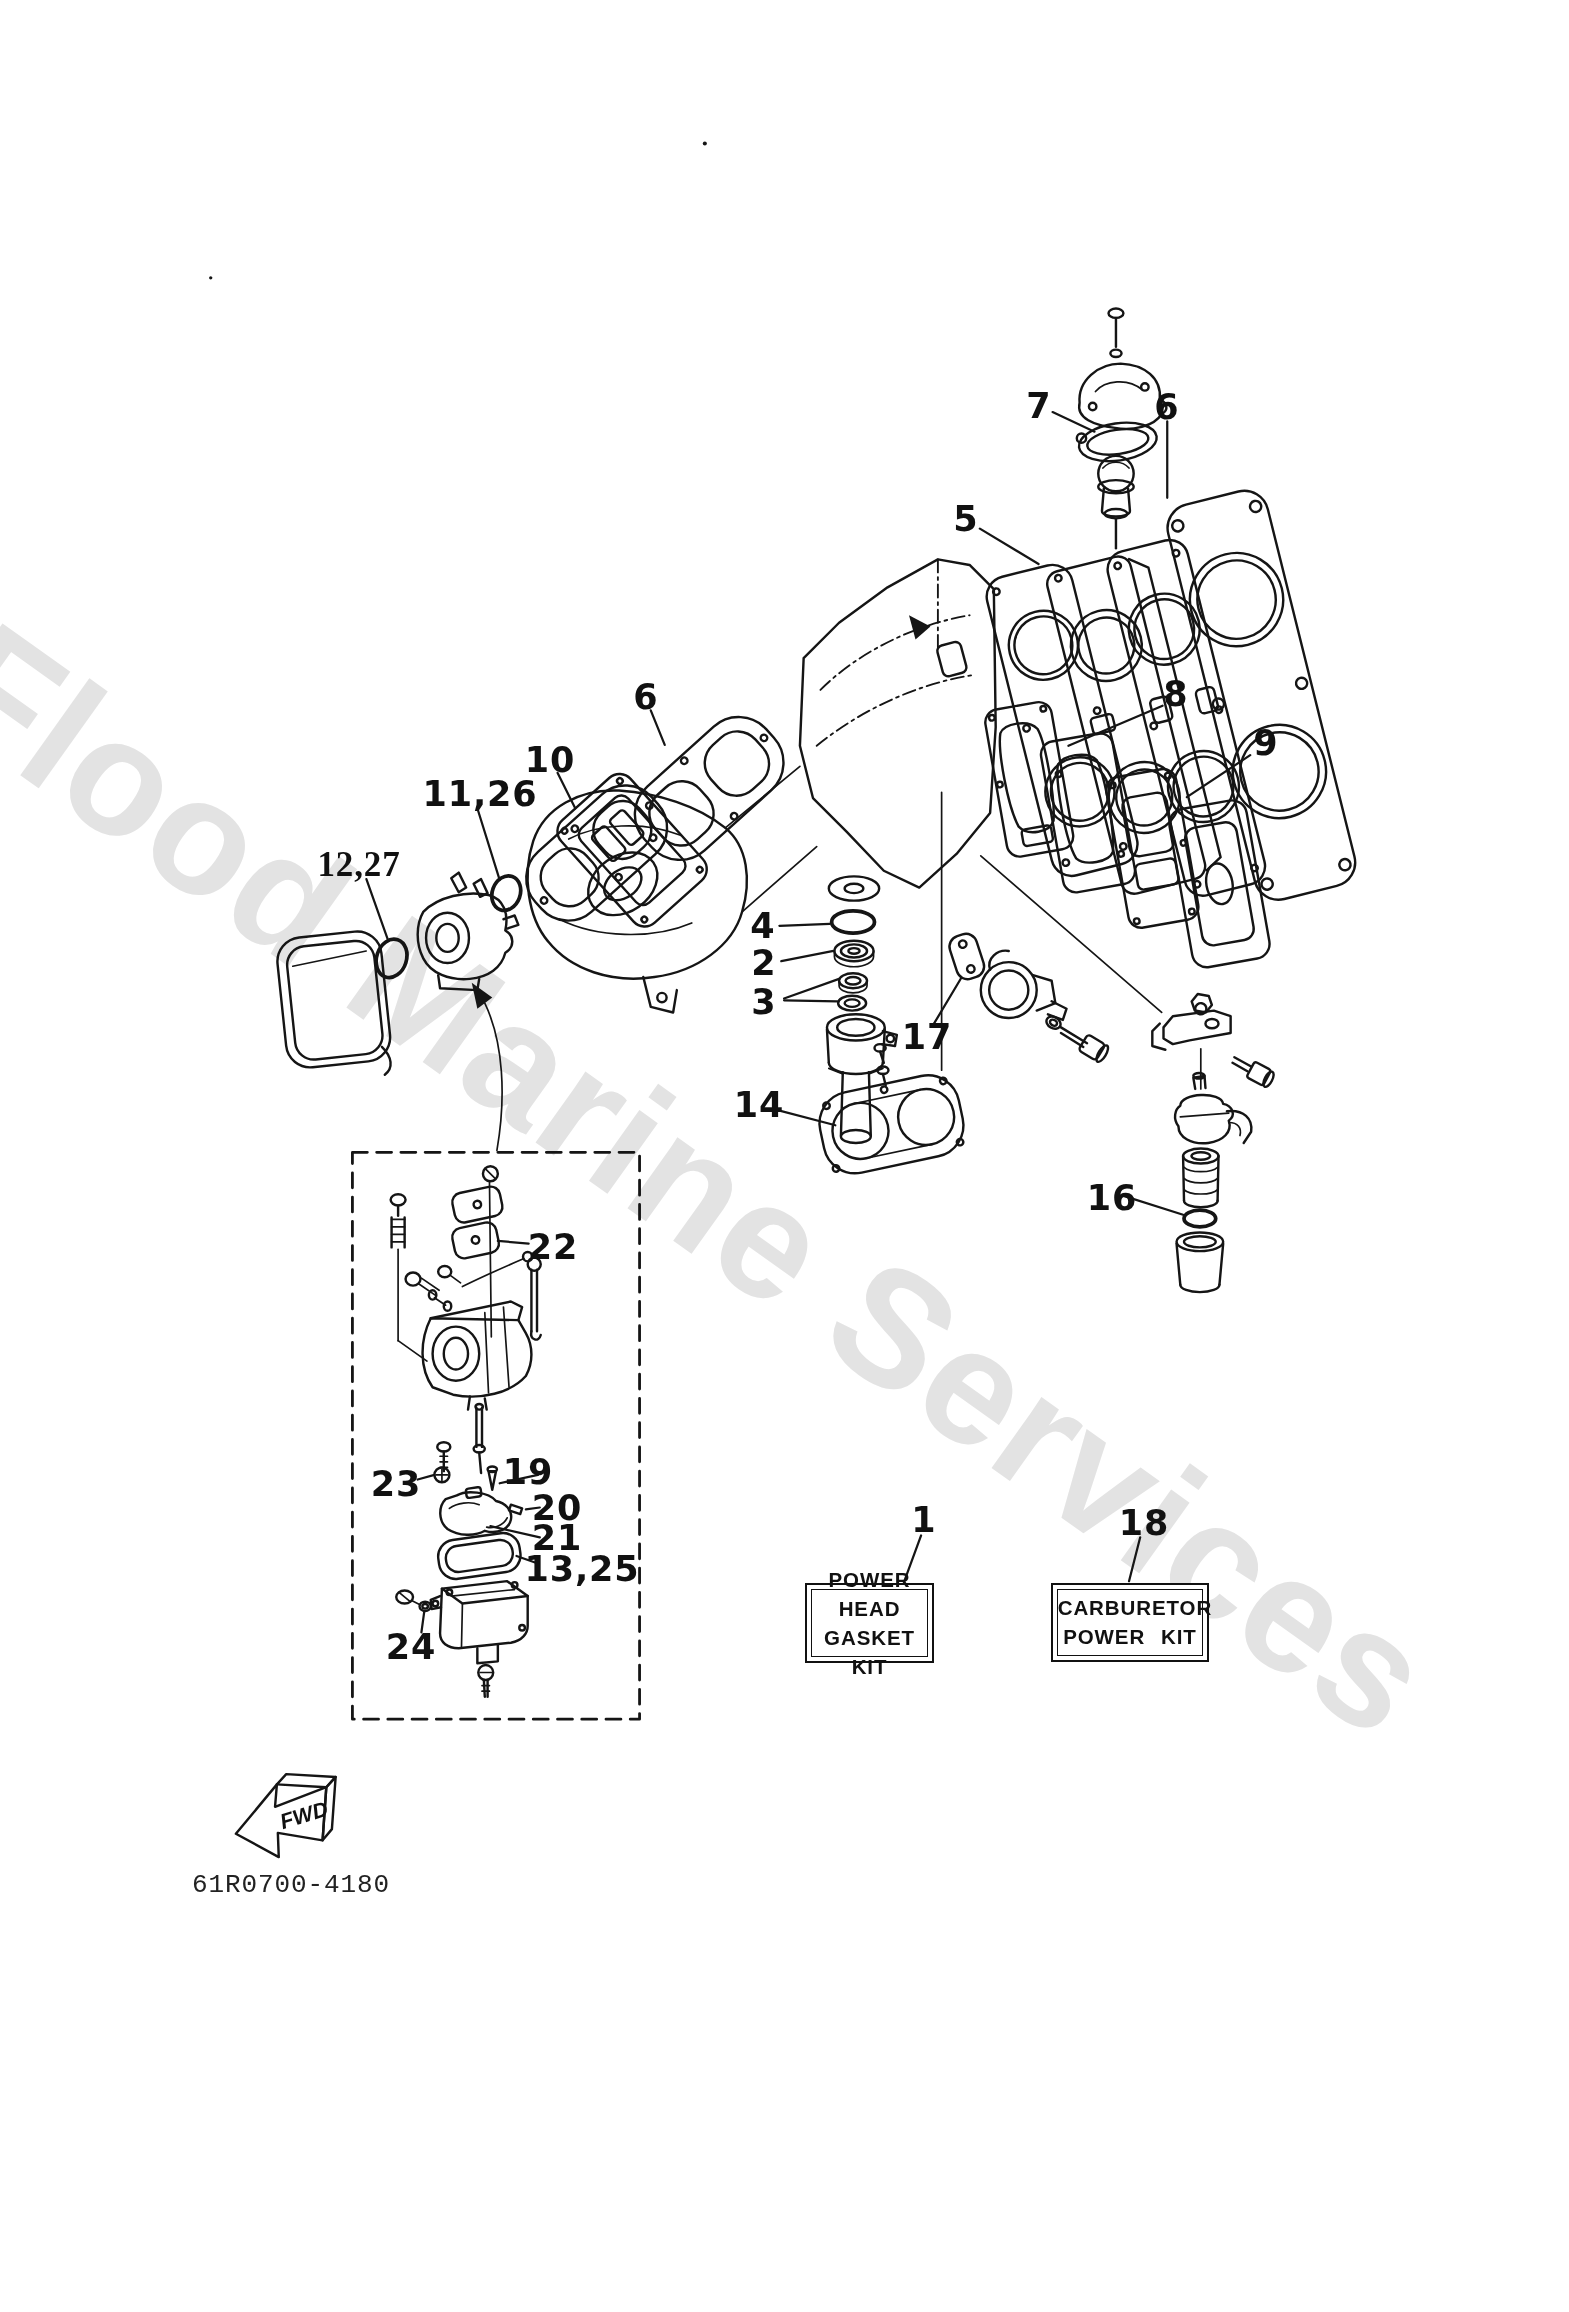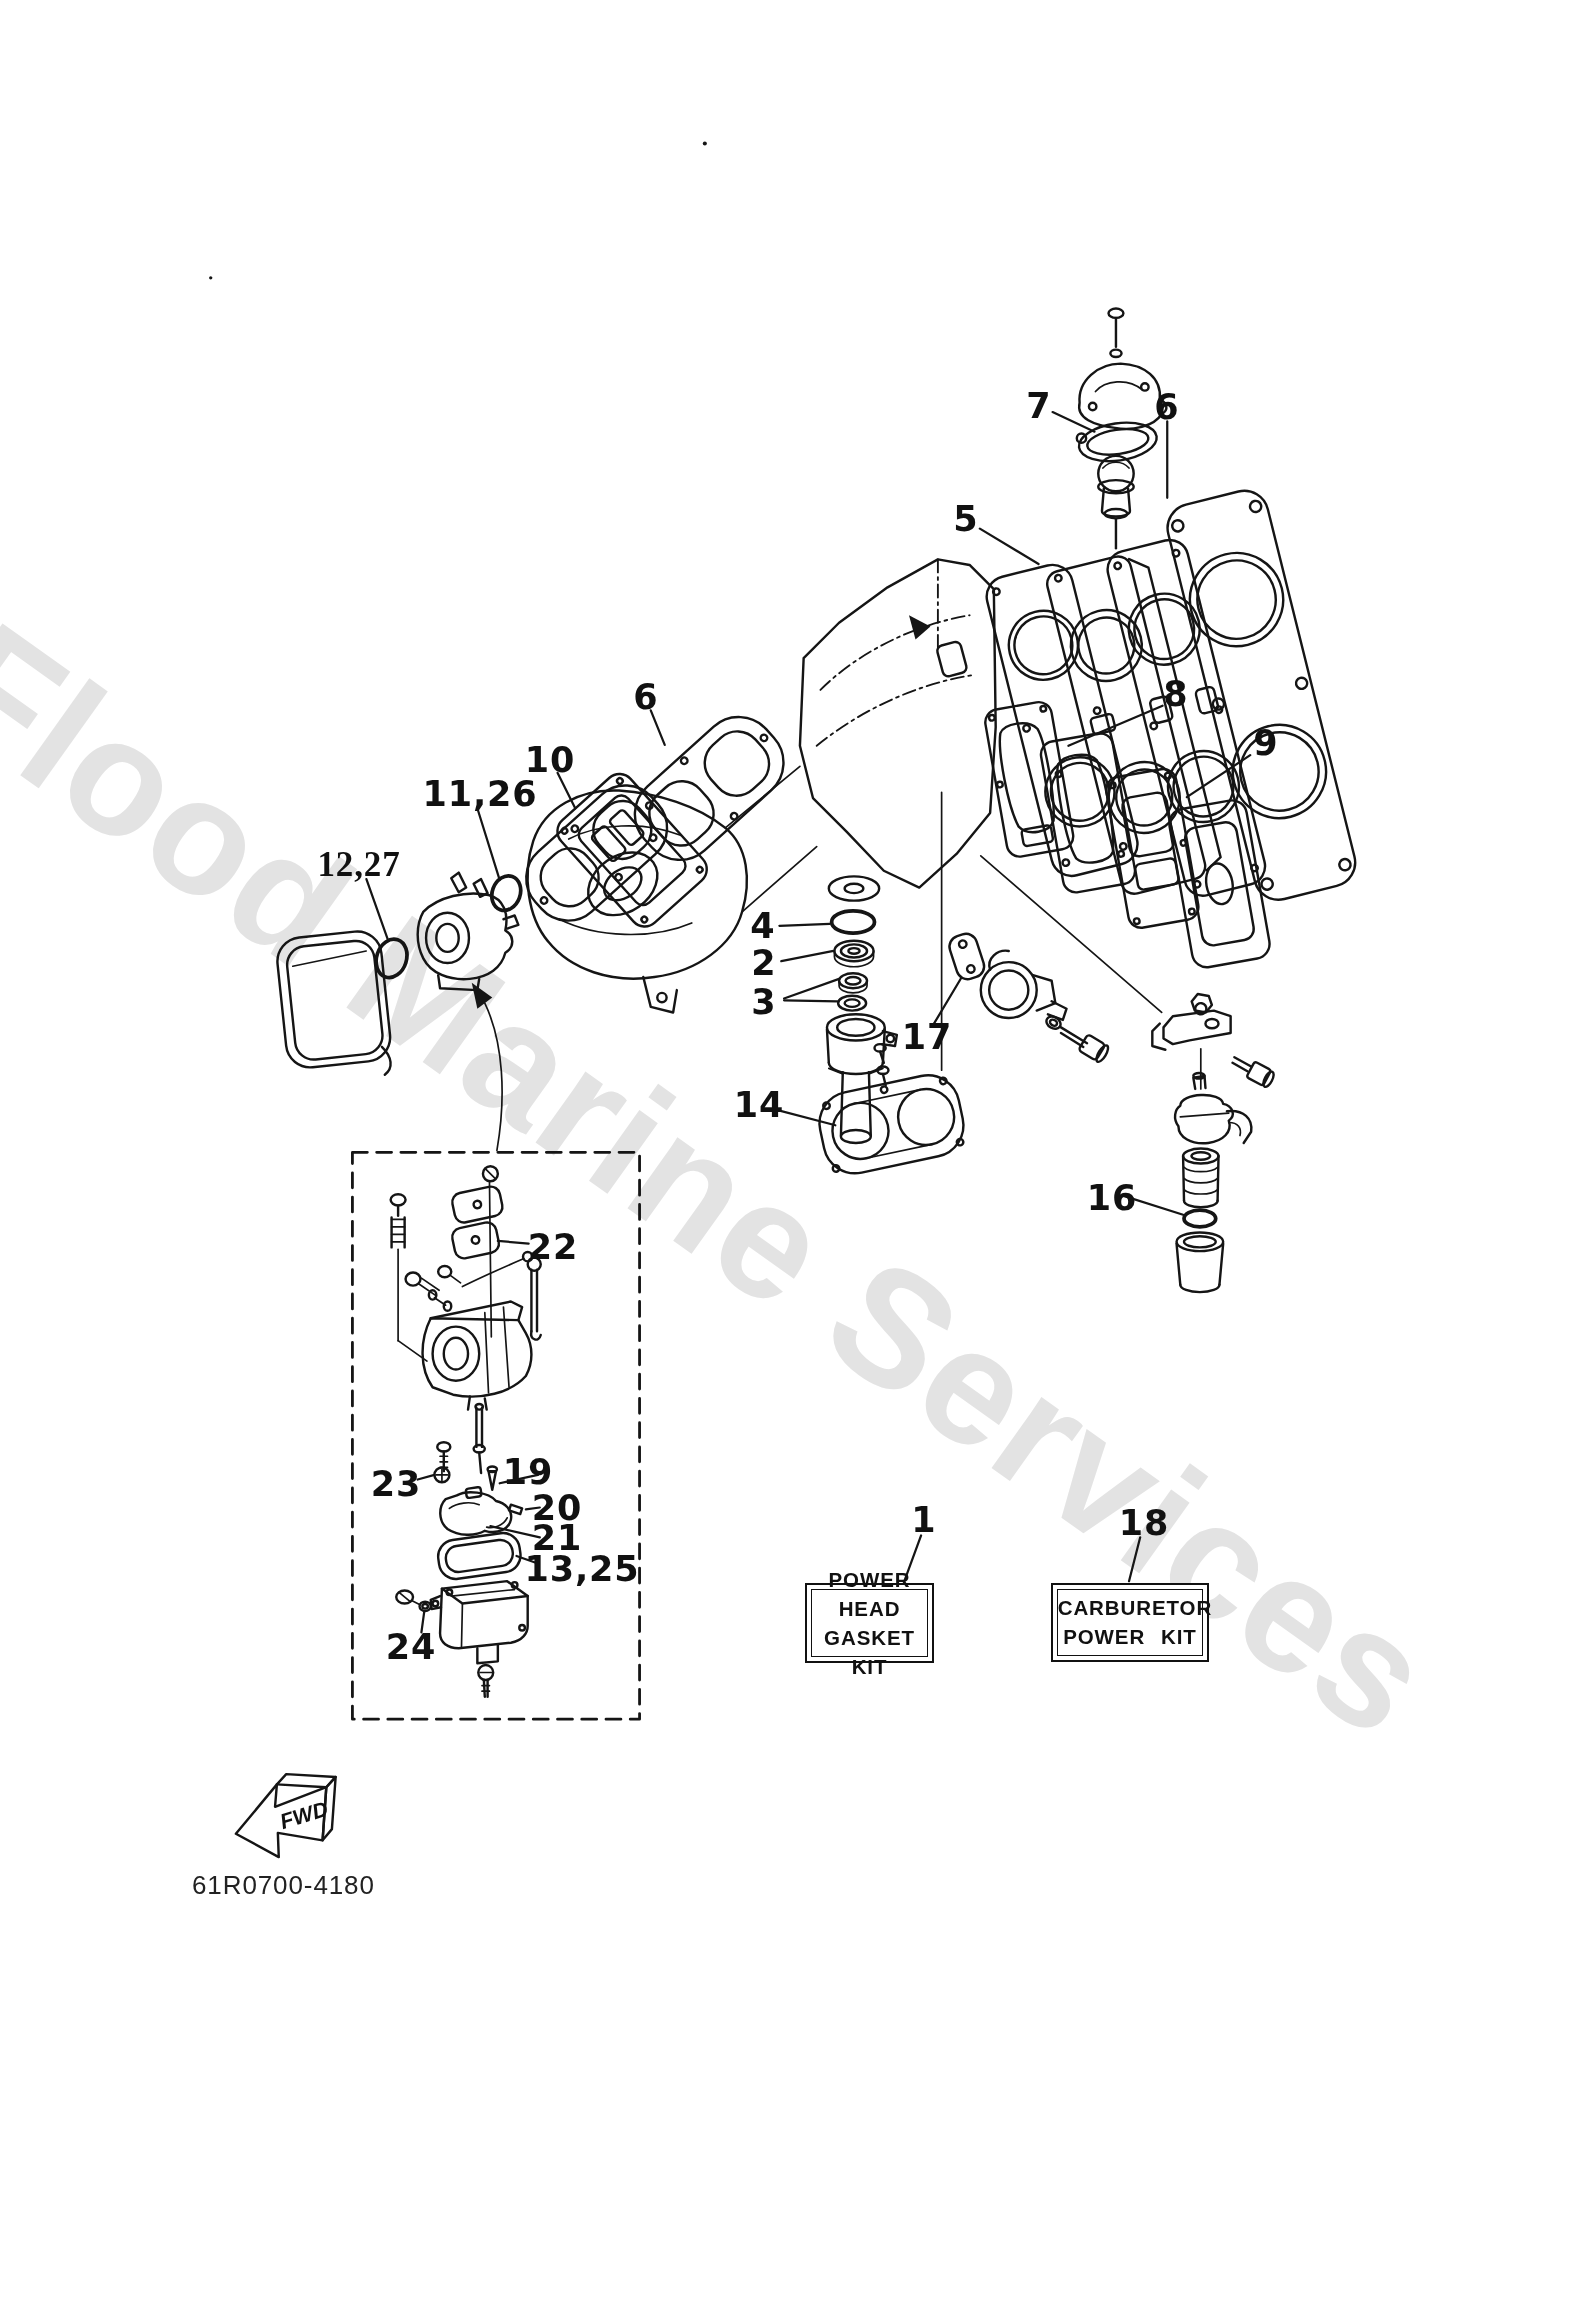--- a/index.html
+++ b/index.html
@@ -32,21 +32,21 @@
   }
   .kit-box{position:absolute;z-index:3;border:2.8px solid #111;box-sizing:border-box;background:#fff}
   .kit-box .inner{border:1.9px solid #111;margin:3.7px;height:calc(100% - 7.5px);box-sizing:border-box;
     display:flex;flex-direction:column;justify-content:center;text-align:center}
   .kit-line{font-family:"Liberation Sans",sans-serif;font-weight:bold;font-size:20.5px;
     letter-spacing:0.9px;word-spacing:9.3px;line-height:29px;color:#111}
   #kit-box-1{left:805px;top:1583px;width:129px;height:80px}
   #kit-box-18{left:1051px;top:1583px;width:158px;height:79px}
   .drawing-number{
     position:absolute;left:192px;top:1870px;z-index:3;
-    font-family:Liberation Sans, sans-serif;font-size:26px;color:#222;letter-spacing:0.9px;
+    font-family:Liberation Mono, monospace;font-size:26px;color:#222;letter-spacing:0.9px;
   }
 </style>
 </head>
 <body>
 
 <div class="watermark">Flood Marine Services</div>
 
 <svg class="art" width="1570" height="2313" viewBox="0 0 1684 2481">
 
   <circle class="fillblk" cx="756" cy="154" r="2.2"></circle>

